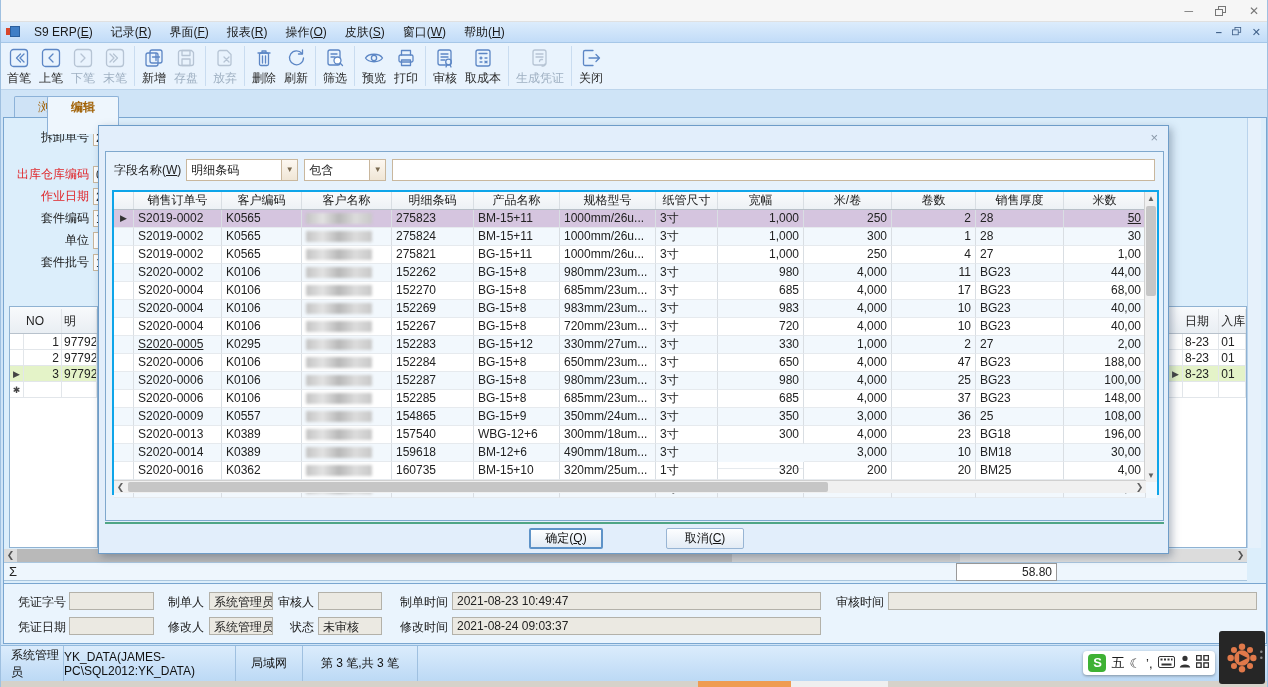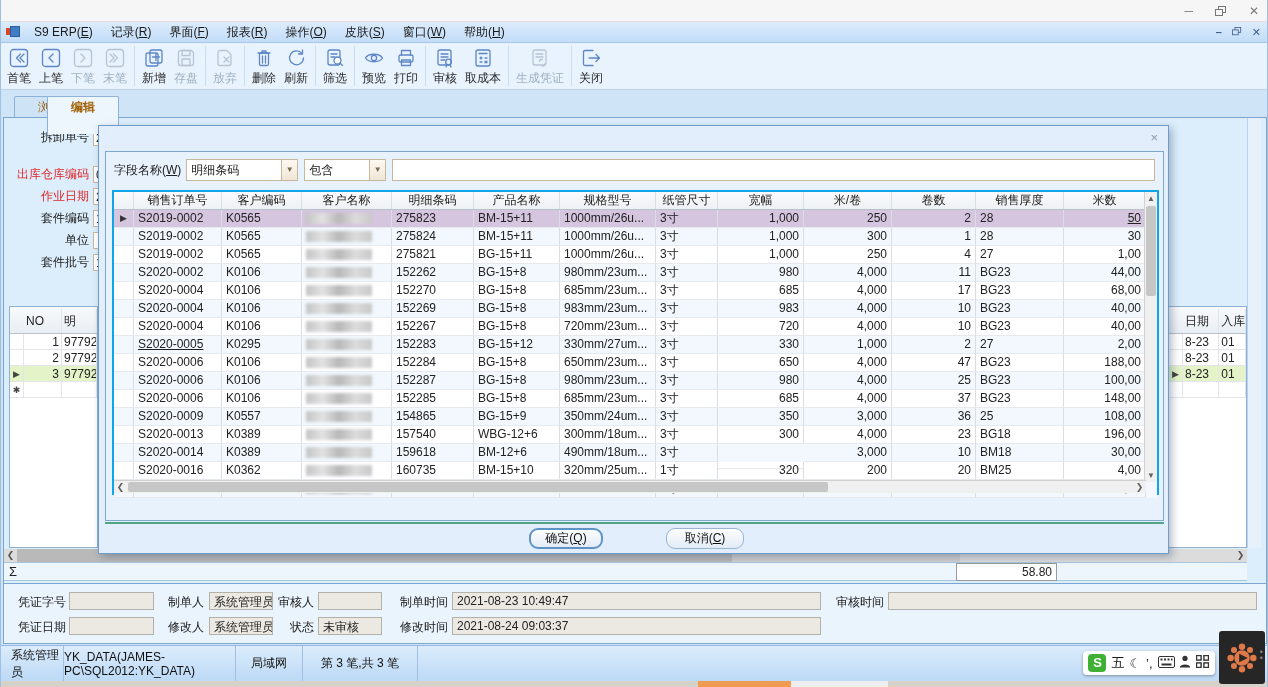--- a/index.html
+++ b/index.html
@@ -106,21 +106,21 @@
             background:linear-gradient(90deg,#c4c4c4,#e2e2e2 25%,#b8b8b8 50%,#dcdcdc 75%,#c8c8c8); }
   .tvscroll { position:absolute; right:0; top:0; width:13px; height:290px; background:#f0f0f0; border-left:1px solid #d0d0d0; }
   .tvscroll .arr { position:absolute; left:0; width:12px; height:13px; text-align:center; font-size:8px; line-height:13px; color:#606060; }
   .tvscroll .thumb { position:absolute; left:1px; top:14px; width:10px; height:90px; background:#c6c6c6; border-radius:2px; }
   .thscroll { position:absolute; left:0; bottom:0; width:1032px; height:13px; background:#f0f0f0; border-top:1px solid #d0d0d0; }
   .thscroll .arr { position:absolute; top:0; width:13px; height:12px; text-align:center; font-size:9px; line-height:12px; color:#606060; }
   .thscroll .thumb { position:absolute; left:14px; top:1px; width:700px; height:10px; background:#c6c6c6; border-radius:2px; }
 
   .dlg-green { position:absolute; left:6px; top:396px; width:1059px; height:2px; background:#4fa585; }
   .dlg-btn { position:absolute; top:402px; height:21px; text-align:center; line-height:19px; cursor:pointer;
-             background:linear-gradient(#fdfeff,#e2ebf5); border:1px solid #98b5d4; border-radius:9px; color:#111; }
+             background:linear-gradient(#fdfeff,#e2ebf5); border:1px solid #98b5d4; border-radius:2px; color:#111; }
   .dlg-btn.ok { left:430px; width:74px; border:2px solid #5e93c8; line-height:17px; }
   .dlg-btn.cancel { left:567px; width:78px; }
 
   
   .bform { position:absolute; left:3px; top:583px; width:1262px; height:60px; background:#eaf4fd; border-top:1px solid #7aa6d0; }
   .blabel { position:absolute; top:1px; text-align:right; color:#1a1a1a; }
   .bfield { position:absolute; height:18px; background:#ebe9e2; border:1px solid #b3b1a9; padding:1px 0 0 4px;
             overflow:hidden; white-space:nowrap; }
 
   

